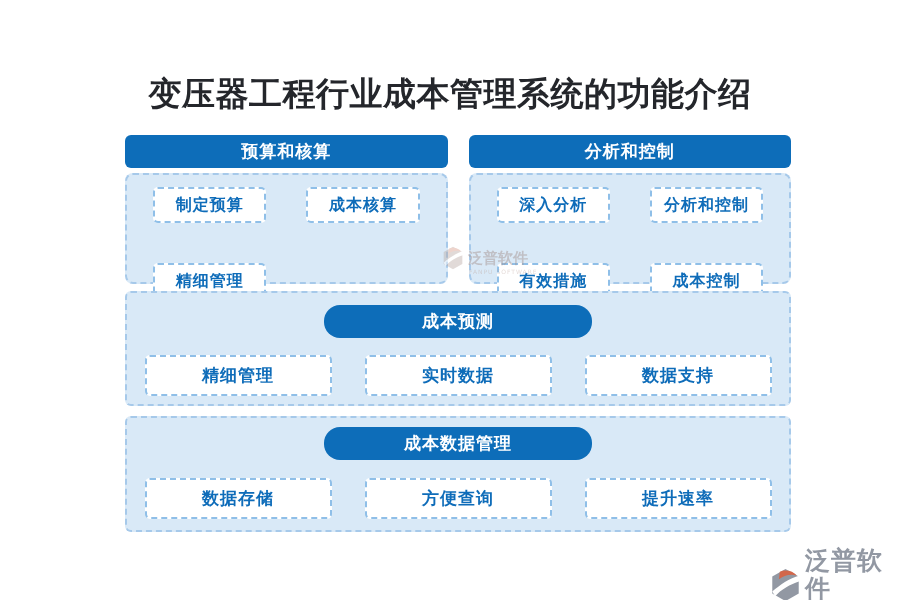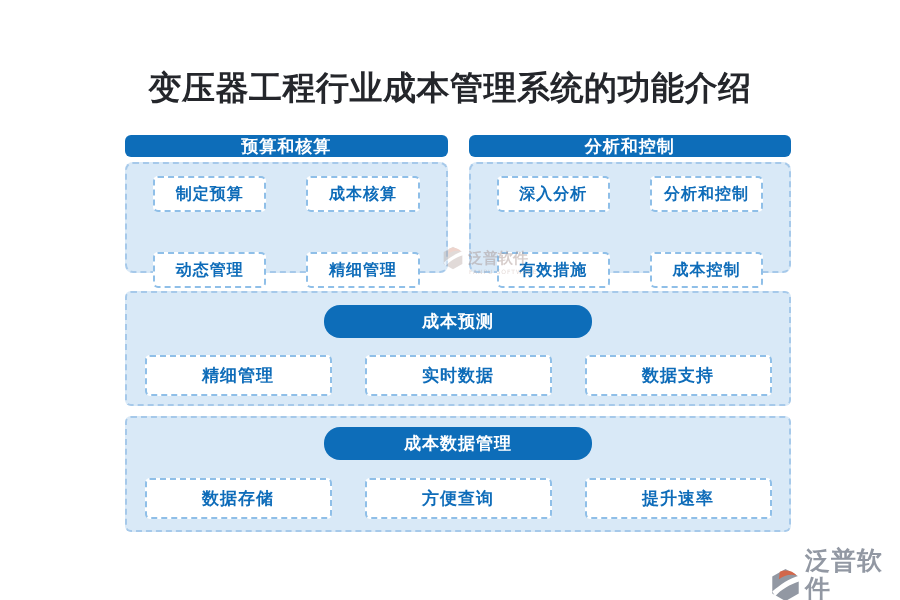--- a/index.html
+++ b/index.html
@@ -1,31 +1,31 @@
 <!DOCTYPE html>
 <html style="--title-color: #24262b; --header-blue: #0d6db9; --item-blue: #0e6cb9; --panel-bg: #d9e9f7; --panel-border: #a6c9ea; --item-border: #8fbfe8; --logo-gray: #9298a3; --logo-orange: #d2674b; --url-color: #dd8a80;"><head>
 <meta charset="utf-8">
 <style>
   html,body{margin:0;padding:0;background:#ffffff;}
   .page{
     position:relative;width:900px;height:600px;overflow:hidden;background:#ffffff;
     font-family:"DejaVu Sans","Liberation Sans",sans-serif;
   }
   .title{
-    position:absolute;top:66px;left:0;width:900px;margin:0;
+    position:absolute;top:72px;left:0;width:900px;margin:0;
     text-align:center;font-size:33px;font-weight:bold;
     color:var(--title-color,#24262b);letter-spacing:0.5px;
   }
   .row-top{
     position:absolute;left:125px;top:135px;width:666px;
     display:flex;gap:21px;
   }
   .panel-half{flex:1;display:flex;flex-direction:column;}
   .panel-header{
-    height:22px;border-radius:6px;background:var(--header-blue,#0d6db9);
+    height:33px;border-radius:6px;background:var(--header-blue,#0d6db9);
     color:#ffffff;font-size:17px;font-weight:bold;
     display:flex;align-items:center;justify-content:center;
     margin-bottom:5px;letter-spacing:1px;
   }
   .panel-body{
     background:var(--panel-bg,#d9e9f7);
     border:2px dashed var(--panel-border,#a6c9ea);
     border-radius:8px;box-sizing:border-box;
   }
   .grid2{
@@ -92,21 +92,20 @@
 <div class="page">
 
   <h1 class="title">变压器工程行业成本管理系统的功能介绍</h1>
 
   <div class="row-top">
     <section class="panel-half">
       <div class="panel-header">预算和核算</div>
       <div class="panel-body grid2">
         <div class="item">制定预算</div>
         <div class="item">成本核算</div>
-        <div class="item">动态管理</div>
         <div class="item">精细管理</div>
       </div>
     </section>
     <section class="panel-half">
       <div class="panel-header">分析和控制</div>
       <div class="panel-body grid2">
         <div class="item">深入分析</div>
         <div class="item">分析和控制</div>
         <div class="item">有效措施</div>
         <div class="item">成本控制</div>

